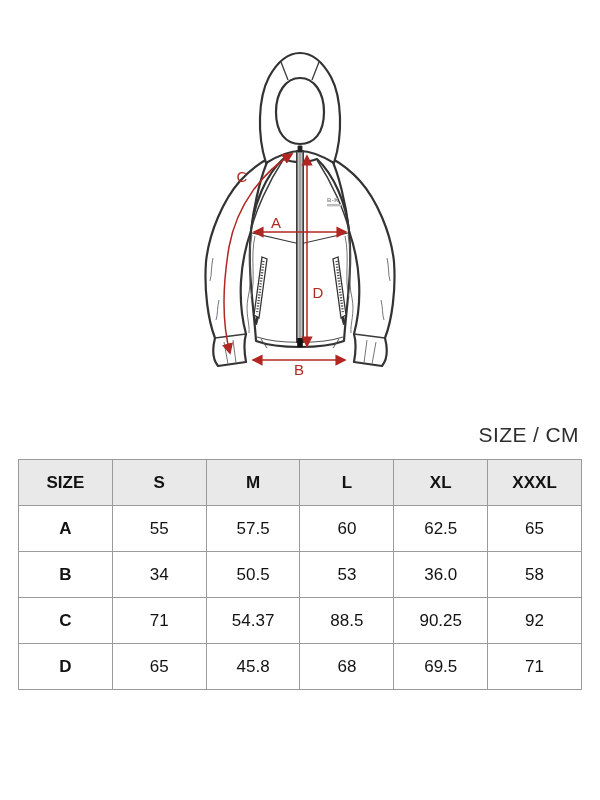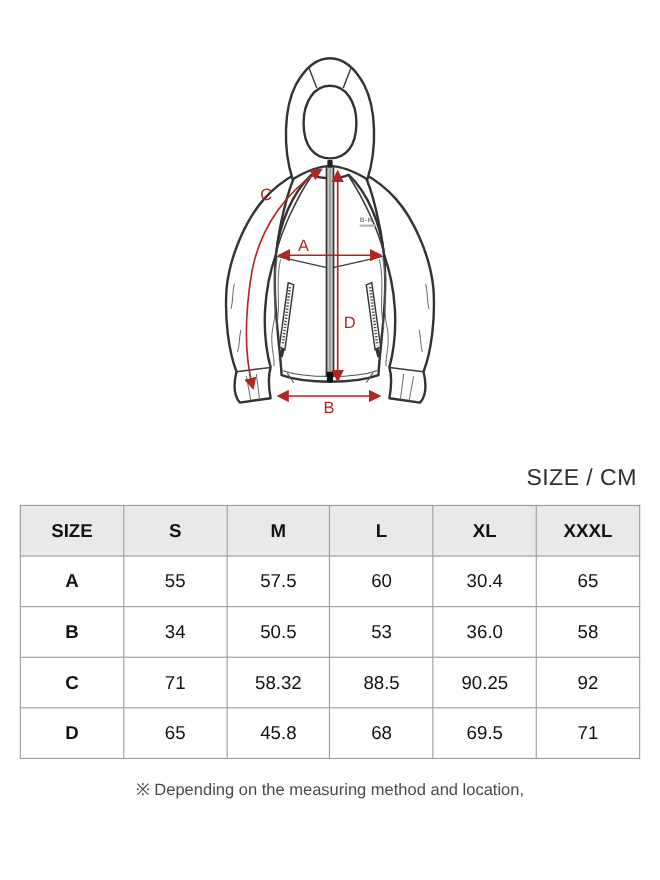--- a/index.html
+++ b/index.html
@@ -124,47 +124,46 @@
         <th>XL</th>
         <th>XXXL</th>
       </tr>
     </thead>
     <tbody>
       <tr>
         <td class="row-label">A</td>
         <td>55</td>
         <td>57.5</td>
         <td>60</td>
-        <td>30.4</td>
+        <td>62.5</td>
         <td>65</td>
       </tr>
       <tr>
         <td class="row-label">B</td>
         <td>34</td>
         <td>50.5</td>
         <td>53</td>
         <td>36.0</td>
         <td>58</td>
       </tr>
       <tr>
         <td class="row-label">C</td>
         <td>71</td>
-        <td>58.32</td>
+        <td>54.37</td>
         <td>88.5</td>
         <td>90.25</td>
         <td>92</td>
       </tr>
       <tr>
         <td class="row-label">D</td>
         <td>65</td>
         <td>45.8</td>
         <td>68</td>
         <td>69.5</td>
         <td>71</td>
       </tr>
     </tbody>
   </table>
 
   <div class="footnote">
-    <div>※ Depending on the measuring method and location,</div>
   </div>
 
 </div>
 
 </body></html>

